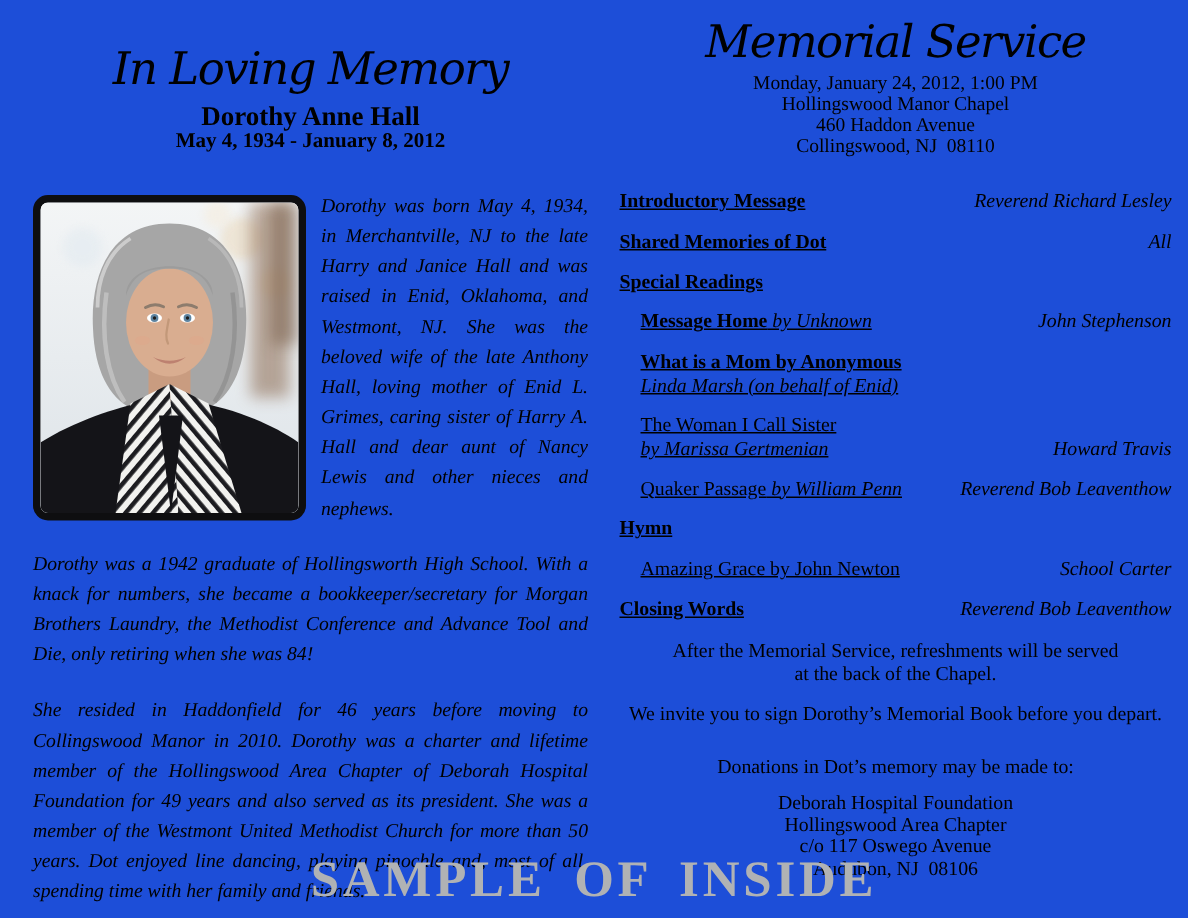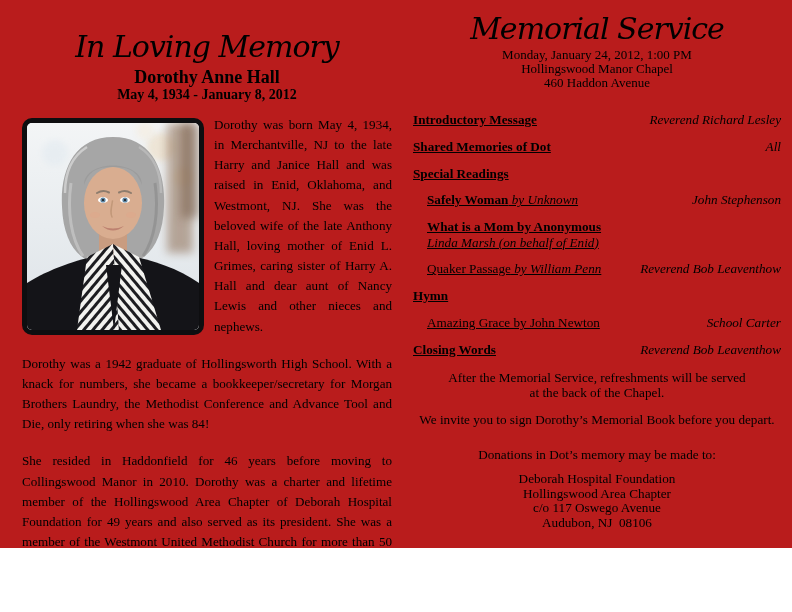--- a/index.html
+++ b/index.html
@@ -1,24 +1,24 @@
 <!DOCTYPE html>
 <html><head>
 <meta charset="utf-8">
 <style>
   html,body{margin:0;padding:0;background:#ffffff;}
-  .sheet{position:relative;width:792px;height:548px;background:#b91c1c;overflow:hidden;
+  .sheet{position:relative;width:792px;height:612px;background:#1d4ed8;overflow:hidden;
          font-family:"Liberation Serif", serif;color:#000;}
   
   .page-left{position:absolute;left:22px;top:30px;width:370px;}
   .script-title{font-family:"DejaVu Serif", serif;font-style:italic;font-weight:500;
                 font-size:30px;text-align:center;line-height:1.1;letter-spacing:-1px;}
   .decedent-name{font-size:18px;font-weight:bold;text-align:center;margin-top:5px;line-height:1.0;}
   .decedent-dates{font-size:14px;font-weight:bold;text-align:center;margin-top:2px;line-height:1.0;}
-  .bio{margin-top:13px;font-size:13.1px;text-align:justify;line-height:1.54;}
+  .bio{margin-top:25px;font-size:13.1px;font-style:italic;text-align:justify;line-height:1.54;}
   .bio p{margin:0 0 17px 0;}
   .bio p:last-child{margin-bottom:0;}
   .photo-frame{float:left;width:172px;height:207px;border:5px solid #0e0e10;border-radius:10px;
                margin:3px 10px 6px 0;overflow:hidden;background:#e8edf0;}
   .photo-frame svg{display:block;width:100%;height:100%;}
   
   .page-right{position:absolute;left:413px;top:12px;width:368px;}
   .venue-block{font-size:13px;text-align:center;line-height:1.0;margin-top:3px;}
   .venue-block div{margin-top:1px;white-space:pre-wrap;}
   .program{margin-top:23px;font-size:13.2px;}
@@ -112,20 +112,21 @@
       <p>She resided in Haddonfield for 46 years before moving to Collingswood Manor in 2010. Dorothy was a charter and lifetime member of the Hollingswood Area Chapter of Deborah Hospital Foundation for 49 years and also served as its president. She was a member of the Westmont United Methodist Church for more than 50 years. Dot enjoyed line dancing, playing pinochle and, most of all, spending time with her family and friends.</p>
     </div>
   </div>
 
   <div class="page-right">
     <div class="script-title">Memorial Service</div>
     <div class="venue-block">
       <div>Monday, January 24, 2012, 1:00 PM</div>
       <div>Hollingswood Manor Chapel</div>
       <div>460 Haddon Avenue</div>
+      <div>Collingswood, NJ  08110</div>
     </div>
 
     <div class="program">
       <div class="prow">
         <div class="pl">
             <div class="l1"><span class="b">Introductory Message</span><span></span><span class="i"></span></div>
             <div class="l2 i"></div>
           </div>
         <div class="pr i">Reverend Richard Lesley</div>
       </div>
@@ -138,31 +139,38 @@
       </div>
       <div class="prow">
         <div class="pl">
             <div class="l1"><span class="b">Special Readings</span><span></span><span class="i"></span></div>
             <div class="l2 i"></div>
           </div>
         <div class="pr i"></div>
       </div>
       <div class="prow ind">
         <div class="pl">
-            <div class="l1"><span class="b">Safely Woman</span><span></span><span class="i"> by Unknown</span></div>
+            <div class="l1"><span class="b">Message Home</span><span></span><span class="i"> by Unknown</span></div>
             <div class="l2 i"></div>
           </div>
         <div class="pr i">John Stephenson</div>
       </div>
       <div class="prow ind">
         <div class="pl">
             <div class="l1"><span class="b">What is a Mom by Anonymous</span><span></span><span class="i"></span></div>
             <div class="l2 i">Linda Marsh (on behalf of Enid)</div>
           </div>
         <div class="pr i"></div>
+      </div>
+      <div class="prow ind">
+        <div class="pl">
+            <div class="l1"><span class="b"></span><span>The Woman I Call Sister</span><span class="i"></span></div>
+            <div class="l2 i">by Marissa Gertmenian</div>
+          </div>
+        <div class="pr i">Howard Travis</div>
       </div>
       <div class="prow ind">
         <div class="pl">
             <div class="l1"><span class="b"></span><span>Quaker Passage</span><span class="i"> by William Penn</span></div>
             <div class="l2 i"></div>
           </div>
         <div class="pr i">Reverend Bob Leaventhow</div>
       </div>
       <div class="prow">
         <div class="pl">

